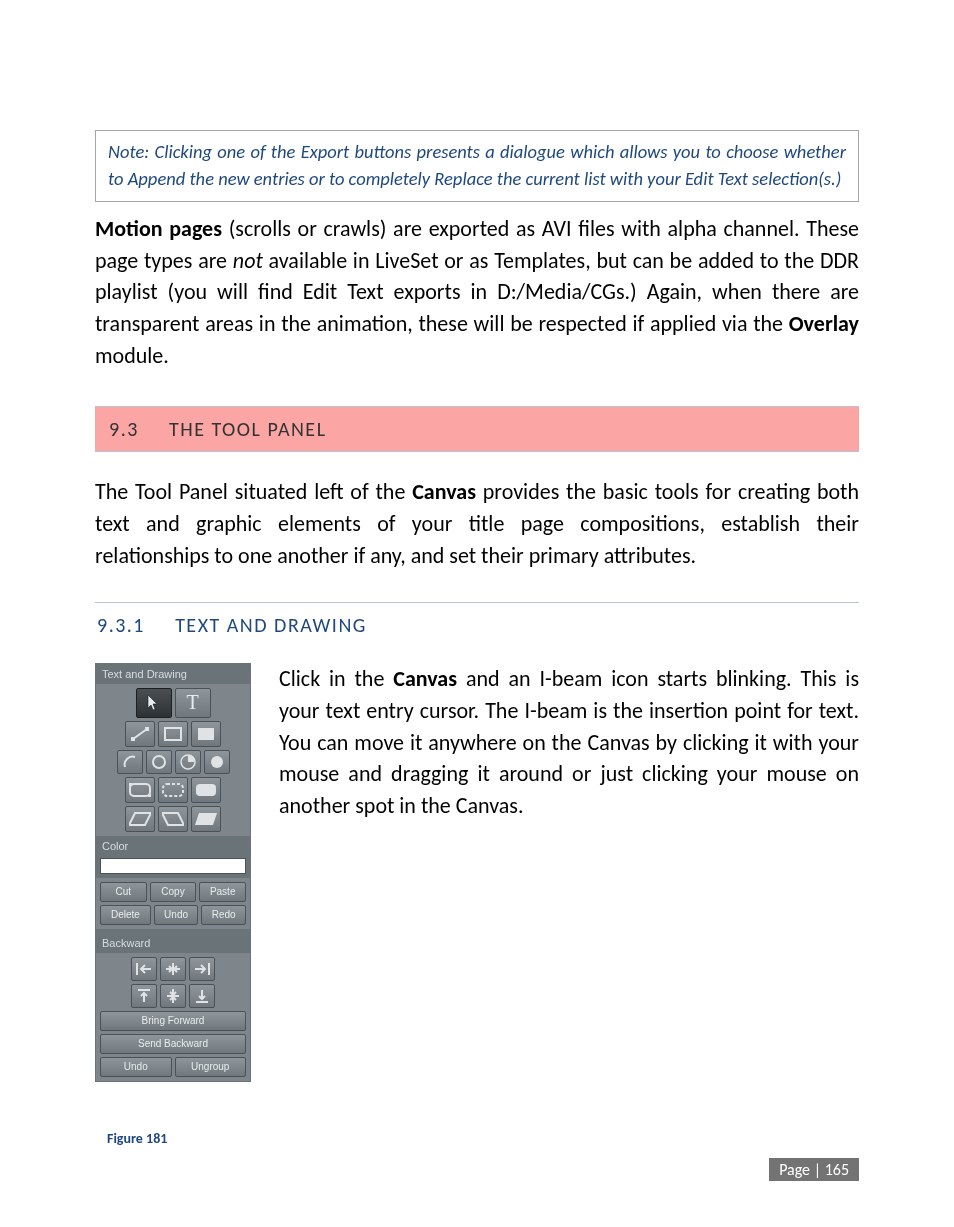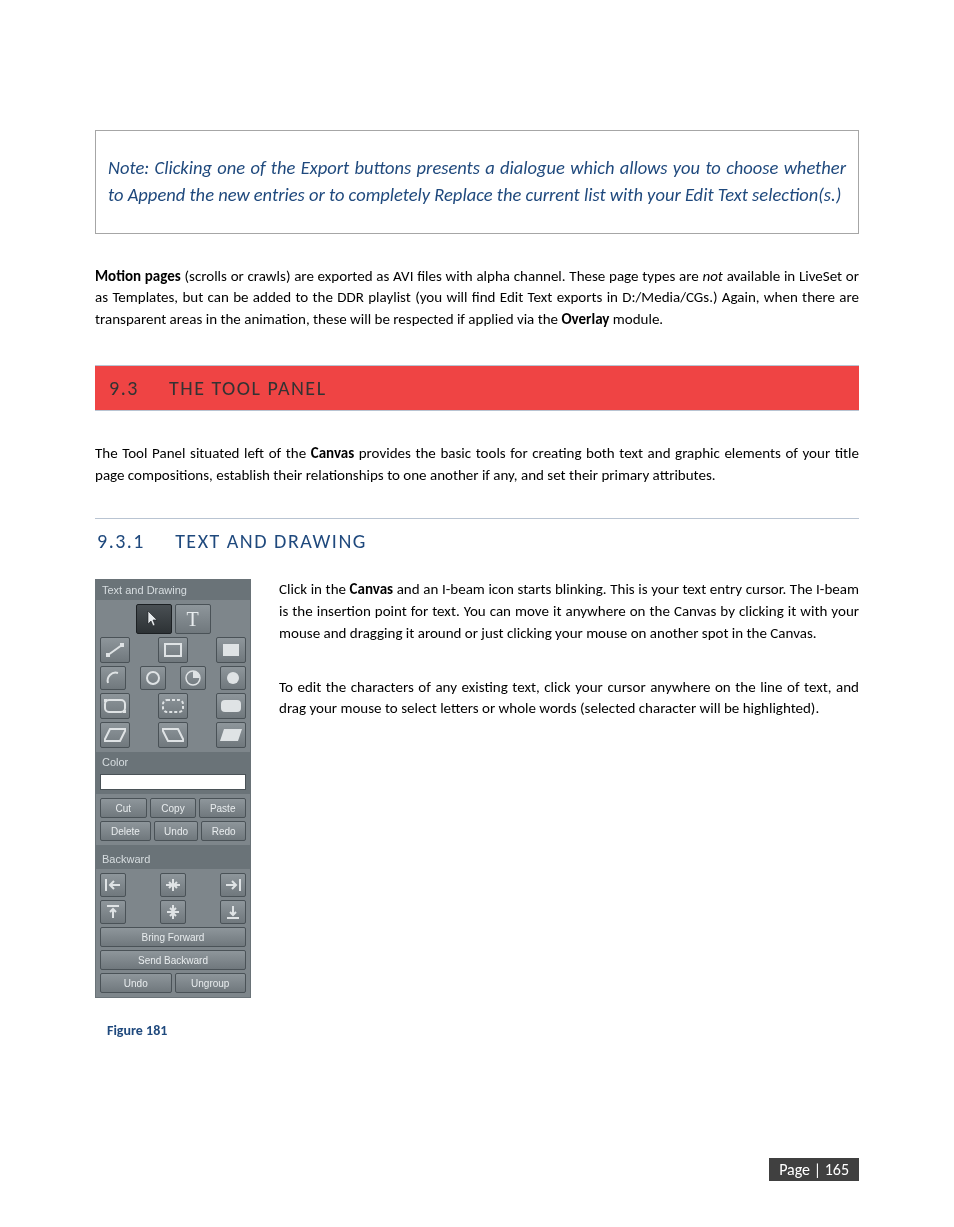--- a/index.html
+++ b/index.html
@@ -10,35 +10,35 @@
     background: #fff;
     font-family: Calibri, "Segoe UI", Arial, sans-serif;
     color: #000;
     position: relative;
   }
   .page {
     padding: 130px 95px 0 95px;
   }
   .note-box {
     border: 1px solid #a6a6a6;
-    padding: 24px 12px;
+    padding: 8px 12px;
     color: #1f497d;
     font-style: italic;
     font-size: 18.5px;
     line-height: 1.45;
     text-align: justify;
   }
   .body-p {
-    font-size: 15px;
+    font-size: 22px;
     line-height: 1.45;
     text-align: justify;
-    margin: 32px 0;
+    margin: 11px 0;
   }
   .h-section {
-    background: #ef4444;
+    background: #fca5a5;
     border-top: 1px solid #b9c4d2;
     border-bottom: 1px solid #b9c4d2;
     padding: 10px 14px;
     font-size: 20px;
     letter-spacing: 1.5px;
     color: #333;
     margin: 34px 0 24px 0;
   }
   .h-sub {
     border-top: 1px solid #b9c4d2;
@@ -53,28 +53,28 @@
     gap: 28px;
     align-items: flex-start;
   }
   .panel-col { width: 156px; flex: 0 0 156px; }
   .text-col { flex: 1; }
   .text-col .body-p { margin-top: 0; }
   .figcap {
     color: #1f497d;
     font-size: 14px;
     font-weight: bold;
-    margin-top: 24px;
+    margin-top: 48px;
     padding-left: 12px;
   }
   .pagenum {
     position: absolute;
     right: 95px;
     bottom: 46px;
-    background: #404040;
+    background: #737373;
     color: #fff;
     font-size: 16px;
     padding: 2px 10px;
   }
 
   
   .panel {
     width: 156px;
     background: #6a7378;
     border: 1px solid #6a7378;
@@ -88,21 +88,21 @@
     color: #d7dde0;
   }
   .panel .sect {
     background: #7e868b;
     padding: 4px;
   }
   .panel .row {
     display: flex;
     gap: 3px;
     margin-bottom: 3px;
-    justify-content: space-between;
+    justify-content: center;
   }
   .panel .row:last-child { margin-bottom: 0; }
   .btn {
     background: linear-gradient(#8e969b, #70787d);
     border: 1px solid #4a5257;
     border-radius: 2px;
     display: flex;
     align-items: center;
     justify-content: center;
     color: #e8ecee;
@@ -312,21 +312,20 @@
           <div class="row">
             <div class="btn txtbtn" style="flex:1">Undo</div>
             <div class="btn txtbtn" style="flex:1">Ungroup</div>
           </div>
         </div>
       </div>
     </div>
 
     <div class="text-col">
       <p class="body-p">Click in the <b>Canvas</b> and an I-beam icon starts blinking. This is your text entry cursor. The I-beam is the insertion point for text. You can move it anywhere on the Canvas by clicking it with your mouse and dragging it around or just clicking your mouse on another spot in the Canvas.</p>
-      <p class="body-p">To edit the characters of any existing text, click your cursor anywhere on the line of text, and drag your mouse to select letters or whole words (selected character will be highlighted).</p>
     </div>
   </div>
 
   <div class="figcap">Figure 181</div>
 
 </div>
 
 <div class="pagenum">Page | 165</div>
 
 </body></html>

